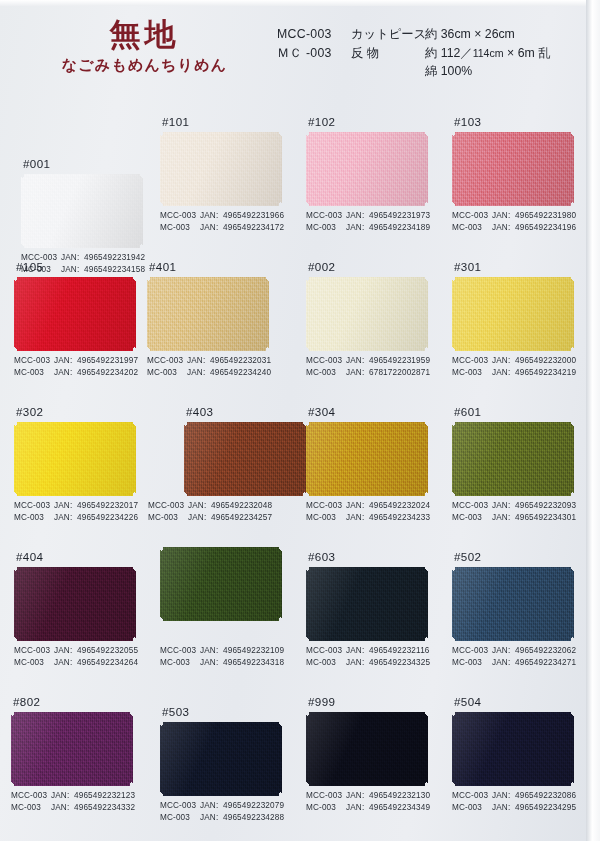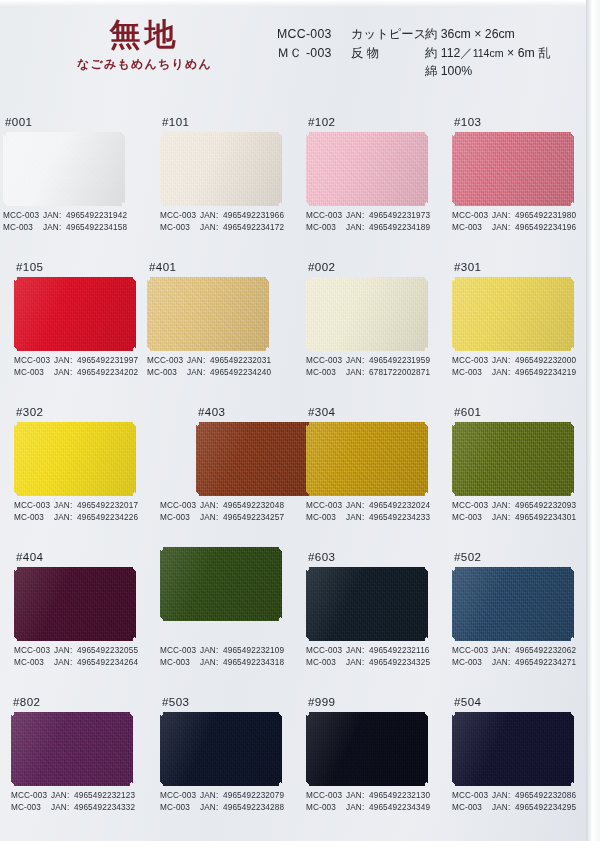--- a/index.html
+++ b/index.html
@@ -59,21 +59,21 @@
     font-family: "DejaVu Serif", "Liberation Serif", serif;
     font-size: 31px;
     font-weight: 700;
     letter-spacing: 4px;
     line-height: 1.05;
     color: #7e1d27;
   }
   #brand .brand-sub {
     margin-top: 5px;
     font-family: "DejaVu Sans", "Liberation Sans", sans-serif;
-    font-size: 12px;
+    font-size: 15px;
     font-weight: 700;
     letter-spacing: 1.2px;
     color: #7e1d27;
     white-space: nowrap;
   }
 
   #spec {
     position: absolute;
     left: 277px;
     top: 25px;
@@ -190,21 +190,21 @@
       </div>
       <div class="spec-row spec-row3">
         <span>綿 100%</span>
       </div>
     </div>
 
   </div>
 
   <div id="grid">
       <div class="swatch-row">
-        <div class="swatch-cell" style="left: 3px;">
+        <div class="swatch-cell" style="left: 21px; margin-top: 42px;">
           <div class="swatch-code">#001</div>
           <div class="fabric-wrap">
             <div class="fabric" style="background: rgb(244, 245, 247);">
               <div class="weave"></div>
               <div class="shade"></div>
             </div>
           </div>
           <div class="jan-block">
             <div class="jan-line">
               <span class="jan-prefix">MCC-003</span>
@@ -383,21 +383,21 @@
               <span class="jan-label">JAN:</span>
               <span class="jan-code">4965492232017</span>
             </div>
             <div class="jan-line">
               <span class="jan-prefix">MC-003</span>
               <span class="jan-label">JAN:</span>
               <span class="jan-code">4965492234226</span>
             </div>
           </div>
         </div>
-        <div class="swatch-cell" style="left: 160px; padding-left: 36px;">
+        <div class="swatch-cell" style="left: 148px; padding-left: 36px;">
           <div class="swatch-code">#403</div>
           <div class="fabric-wrap">
             <div class="fabric" style="background: rgb(122, 58, 34);">
               <div class="weave"></div>
               <div class="shade"></div>
             </div>
           </div>
           <div class="jan-block">
             <div class="jan-line">
               <span class="jan-prefix">MCC-003</span>
@@ -554,21 +554,21 @@
               <span class="jan-label">JAN:</span>
               <span class="jan-code">4965492232123</span>
             </div>
             <div class="jan-line">
               <span class="jan-prefix">MC-003</span>
               <span class="jan-label">JAN:</span>
               <span class="jan-code">4965492234332</span>
             </div>
           </div>
         </div>
-        <div class="swatch-cell" style="left: 160px;">
+        <div class="swatch-cell" style="left: 160px; margin-top: 10px;">
           <div class="swatch-code">#503</div>
           <div class="fabric-wrap">
             <div class="fabric" style="background: rgb(15, 21, 38);">
               <div class="weave"></div>
               <div class="shade"></div>
             </div>
           </div>
           <div class="jan-block">
             <div class="jan-line">
               <span class="jan-prefix">MCC-003</span>

